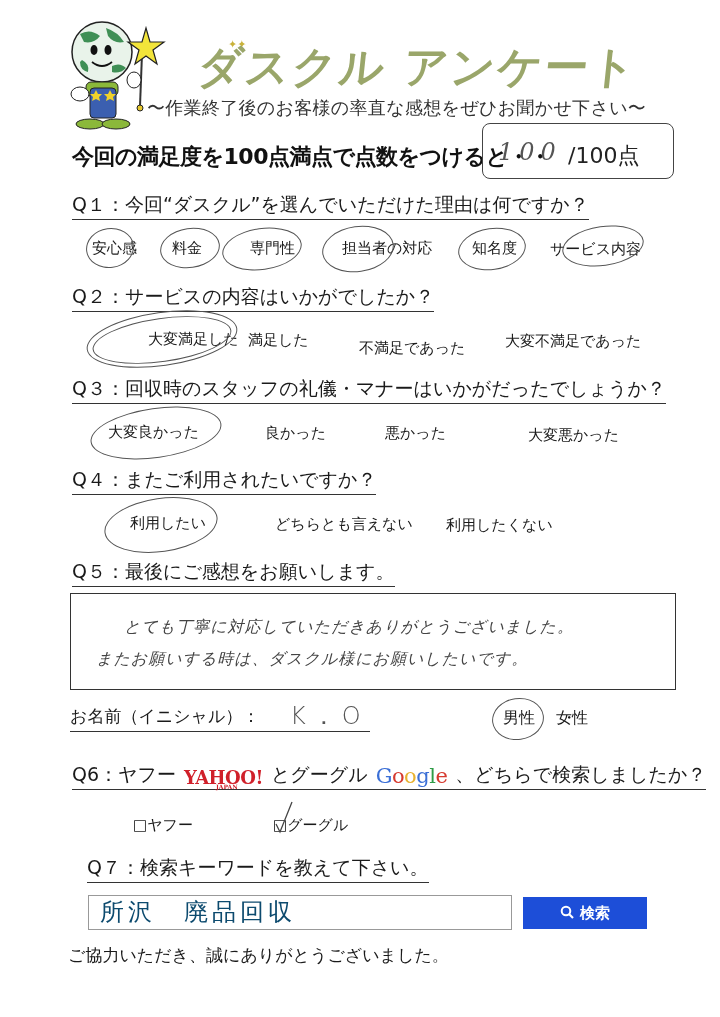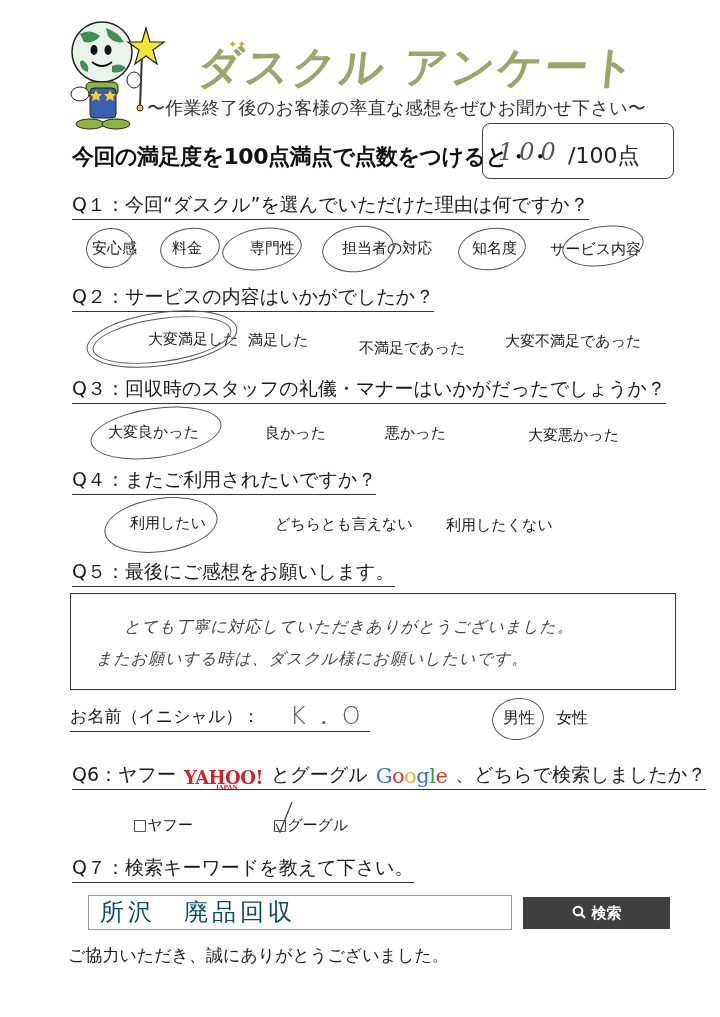--- a/index.html
+++ b/index.html
@@ -32,21 +32,21 @@
   .name-line { left:70px; top:731px; width:300px; border-bottom:1.5px solid #333; }
   .gender { top:708px; font-size:16px; }
   .yahoo { font-family:"DejaVu Serif",serif; font-weight:bold; color:#d0202a; font-size:18px;
            letter-spacing:-0.5px; position:relative; }
   .yahoo small { position:absolute; left:32px; top:16px; font-size:6px; letter-spacing:0; }
   .google { font-family:"DejaVu Serif",serif; font-size:21px; letter-spacing:-0.5px; }
   .checkbox-opt { top:816px; font-size:15px; }
   .kw-box { left:88px; top:895px; width:422px; height:33px; border:1px solid #999; }
   .kw-val { left:100px; top:896px; font-size:24px; color:#0c4a6e; letter-spacing:4px;
             font-family:"DejaVu Serif",serif; font-weight:400; }
-  .search-btn { left:523px; top:897px; width:147px; height:32px; background:#404040;
+  .search-btn { left:523px; top:897px; width:124px; height:32px; background:#1d4ed8;
                 color:#fff; font-size:15px; font-weight:bold; display:flex;
                 align-items:center; justify-content:center; gap:6px; border:none; }
   .thanks { left:68px; top:944px; font-size:17px; }
 </style>
 </head>
 <body>
 
 <div class="abs mascot">
   <svg width="110" height="120" viewBox="0 0 110 120">
     <circle cx="40" cy="38" r="30" fill="#e9f3ea" stroke="#222" stroke-width="1.5"></circle>
@@ -131,21 +131,21 @@
   <span>、どちらで検索しましたか？</span>
 </div>
 <div class="abs checkbox-opt" style="left:133px;">□ヤフー</div>
 <div class="abs checkbox-opt" style="left:273px;">□グーグル</div>
 <div class="abs" style="left:272px;top:800px;">
   <svg width="22" height="34">
       <path d="M4 24 L8 32 L20 2" stroke="#444" stroke-width="1.3" fill="none"></path>
     </svg>
 </div>
 
-<div class="abs q" style="top:855px;">Q７：検索キーワードを教えて下さい。</div>
+<div class="abs q" style="top:855px;margin-left:15px;">Q７：検索キーワードを教えて下さい。</div>
 <div class="abs kw-box"></div>
 <div class="abs kw-val">所沢　廃品回収</div>
 <button class="abs search-btn">
   <span>
     <svg width="14" height="14" viewBox="0 0 14 14">
         <circle cx="6" cy="6" r="4.3" stroke="#fff" stroke-width="2" fill="none"></circle>
         <line x1="9" y1="9" x2="13" y2="13" stroke="#fff" stroke-width="2.2"></line>
       </svg>
   </span>
   <span>検索</span>

